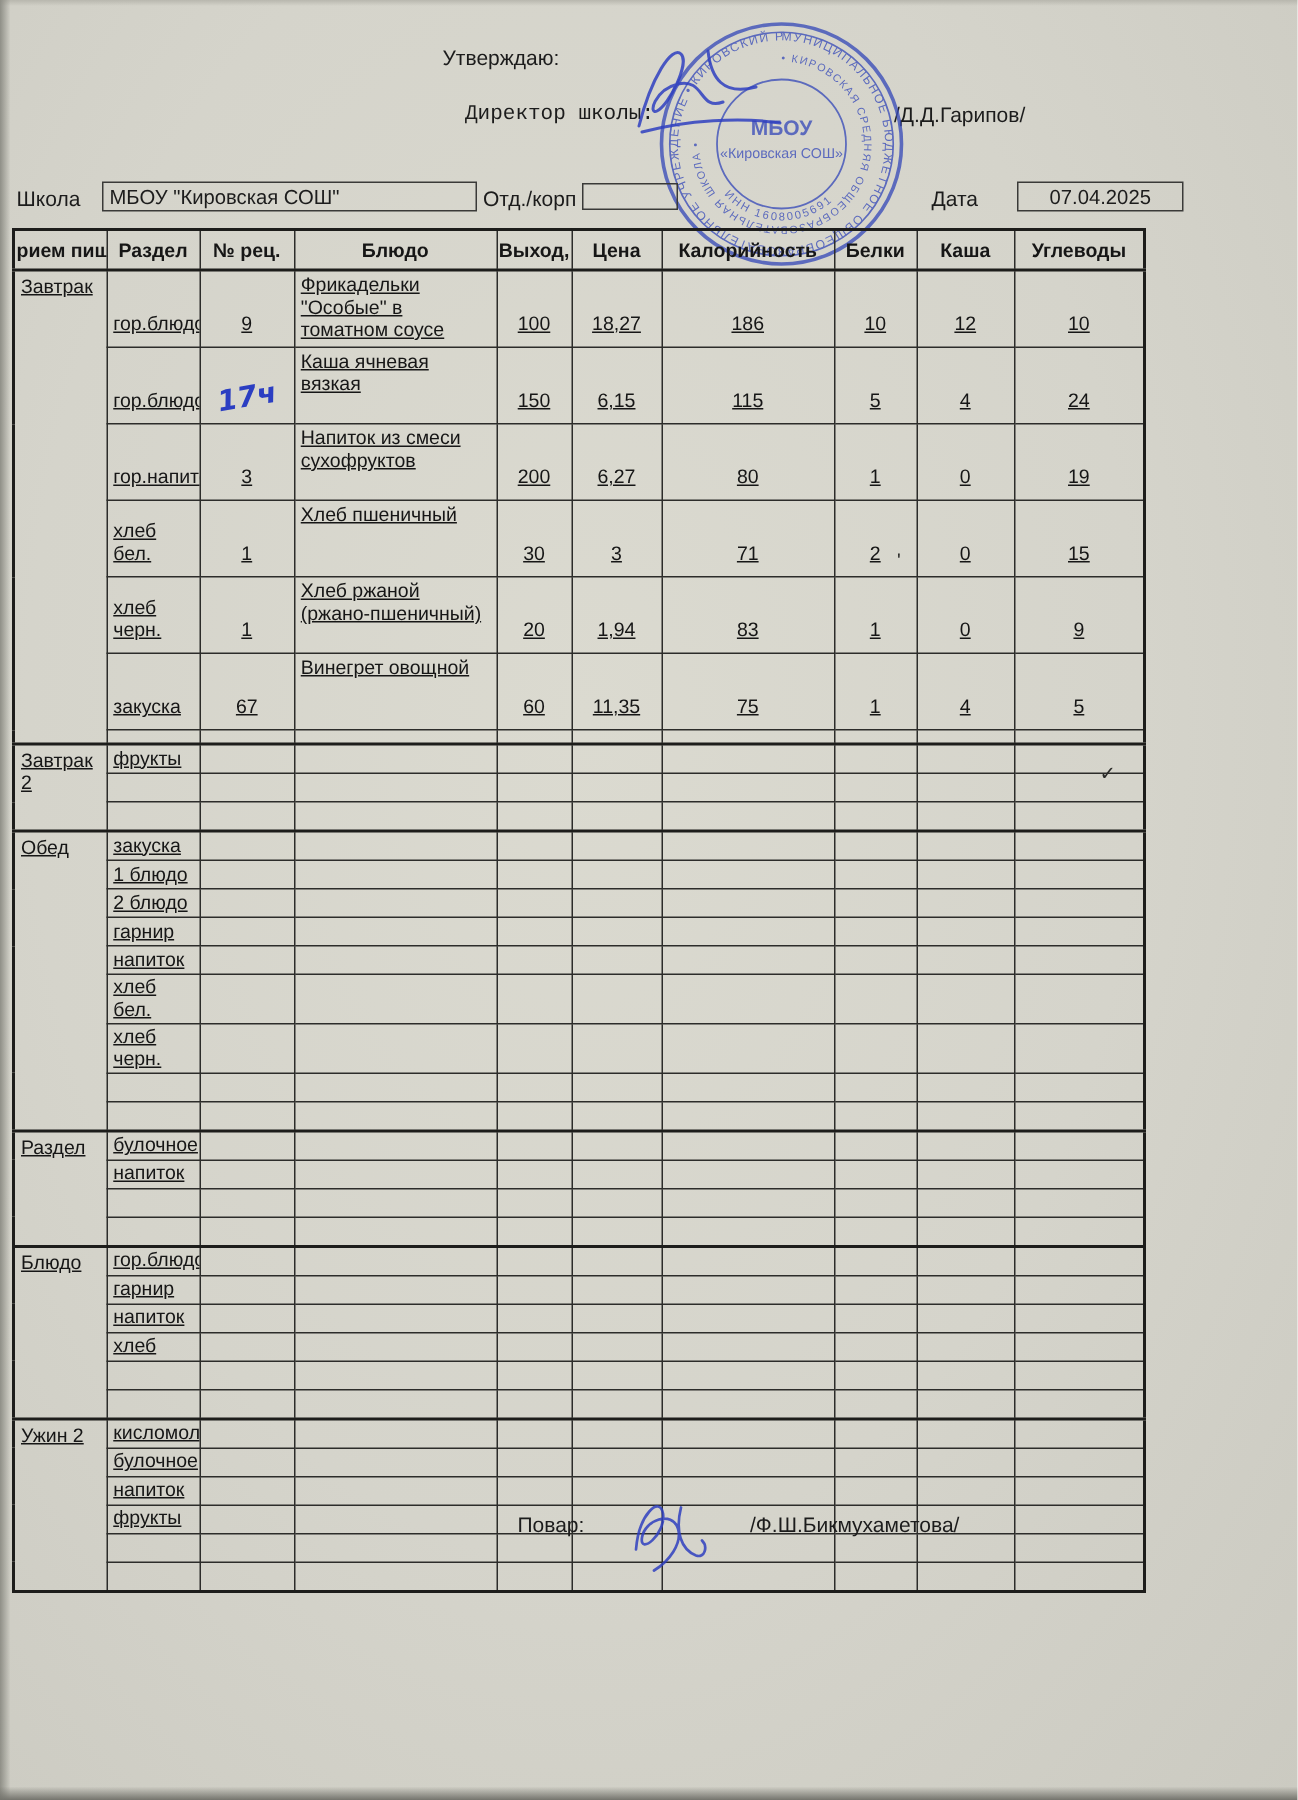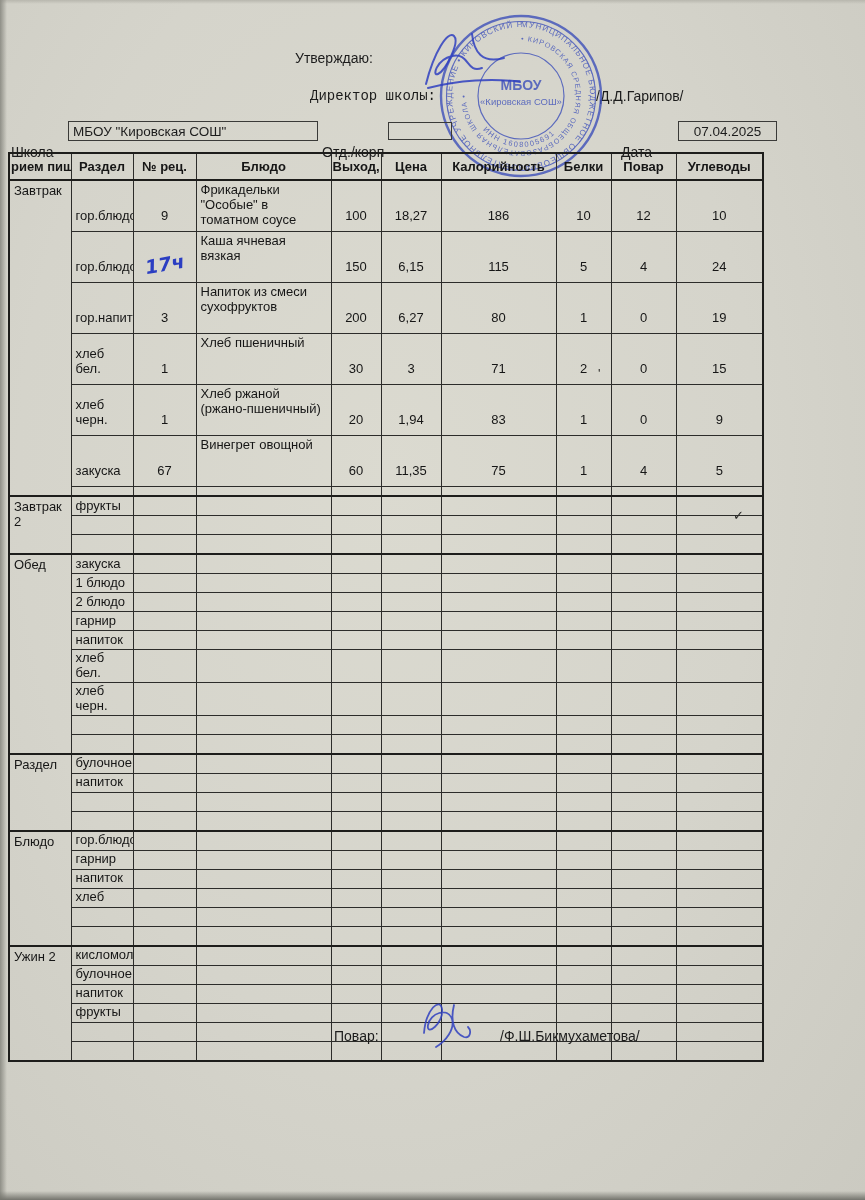--- a/index.html
+++ b/index.html
@@ -10,63 +10,63 @@
     color:#1c1c1c;
   }
   .edge-left{position:absolute;left:0;top:0;width:7px;height:100%;
     background:linear-gradient(90deg,#8f8f87,rgba(143,143,135,0));pointer-events:none;}
   .edge-bottom{position:absolute;left:0;bottom:0;width:100%;height:9px;
     background:linear-gradient(0deg,#74746d,rgba(116,116,109,0));pointer-events:none;}
   .edge-top{position:absolute;left:0;top:0;width:100%;height:4px;
     background:linear-gradient(180deg,#b8b7ae,rgba(184,183,174,0));pointer-events:none;}
 
   .abs{position:absolute;}
-  .lbl{font-size:14px;white-space:nowrap;margin-top:20px;}
+  .lbl{font-size:14px;white-space:nowrap;}
   .box{border:1px solid #3a3a38;background:transparent;font-size:13.5px;
     display:flex;align-items:center;padding:0 4px;box-sizing:border-box;}
 
   
   #approve{left:295px;top:30px;}
   #director-label{left:310px;top:68px;font-family:Liberation Mono, monospace;}
   #director-name{left:596px;top:68px;}
   #school-label{left:11px;top:124px;}
   #school-box{left:68px;top:121px;width:250px;height:20px;}
   #dept-label{left:322px;top:124px;}
   #dept-box{left:388px;top:122px;width:64px;height:18px;}
   #date-label{left:621px;top:124px;}
-  #date-box{left:678px;top:121px;width:99px;height:20px;justify-content:center;}
+  #date-box{left:678px;top:121px;width:111px;height:20px;justify-content:center;}
 
   
   #stamp{left:437px;top:12px;width:168px;height:168px;opacity:.78;pointer-events:none;}
   
   #sig-director{left:408px;top:22px;width:130px;height:75px;}
   #sig-cook{left:402px;top:993px;width:90px;height:58px;}
 
   
   table#menu{position:absolute;left:8px;top:152px;width:756px;
     border-collapse:collapse;table-layout:fixed;font-size:13px;color:#161616;}
   table#menu, table#menu th, table#menu td{border:1px solid #2c2c2a;}
   table#menu{border:2px solid #1d1d1b;}
   thead tr{border-bottom:2px solid #1d1d1b;}
   th{font-weight:bold;font-size:13px;padding:5px 1px;text-align:center;overflow:hidden;white-space:nowrap;}
   td{padding:1px 4px;height:16px;overflow:hidden;line-height:1.15;}
-  tbody.section{border-top:2px solid #1d1d1b;}
+  tbody.section{border-top:2px solid #1d1d1b;text-decoration:underline;}
   td.meal-cell{vertical-align:top;text-align:left;padding-top:3px;}
   td.c-razdel{text-align:left;}
   td.c-dish{text-align:left;}
   td.c-rec,td.c-out,td.c-price,td.c-kcal,td.c-protein,td.c-fat,td.c-carbs{text-align:center;}
   tbody.tall td{height:42px;vertical-align:bottom;padding-bottom:7px;}
   tbody.tall td.c-dish{vertical-align:top;padding-top:2px;padding-bottom:2px;}
   tbody.tall td.meal-cell{vertical-align:top;padding-bottom:2px;}
   tr.spacer-row td{height:8px !important;padding:0 !important;}
   .handwritten{font-family:"DejaVu Sans",sans-serif;font-style:italic;font-weight:bold;
     color:#2b3ec2;font-size:19px;display:inline-block;transform:rotate(-10deg);line-height:1;}
 
   
-  #cook-label{left:334px;top:1008px;}
+  #cook-label{left:345px;top:1008px;}
   #cook-name{left:500px;top:1008px;}
 
   .ink-mark{position:absolute;color:#2a2a28;font-size:13px;}
   #mark-1{left:598px;top:366px;}
   #mark-2{left:733px;top:508px;}
 </style>
 </head>
 <body>
 
 <div class="edge-top"></div>
@@ -134,21 +134,21 @@
   <thead>
     <tr id="thead-row">
         <th>рием пищ</th>
         <th>Раздел</th>
         <th>№ рец.</th>
         <th>Блюдо</th>
         <th>Выход, г</th>
         <th>Цена</th>
         <th>Калорийность</th>
         <th>Белки</th>
-        <th>Повар</th>
+        <th>Каша</th>
         <th>Углеводы</th>
       </tr>
   </thead>
 <tbody class="section tall">
       <tr>
         <td rowspan="7" class="meal-cell">Завтрак</td>
         <td class="c-razdel">гор.блюдо</td>
         <td class="c-rec">9</td>
         <td class="c-dish">Фрикадельки "Особые" в томатном соусе</td>
         <td class="c-out">100</td>

